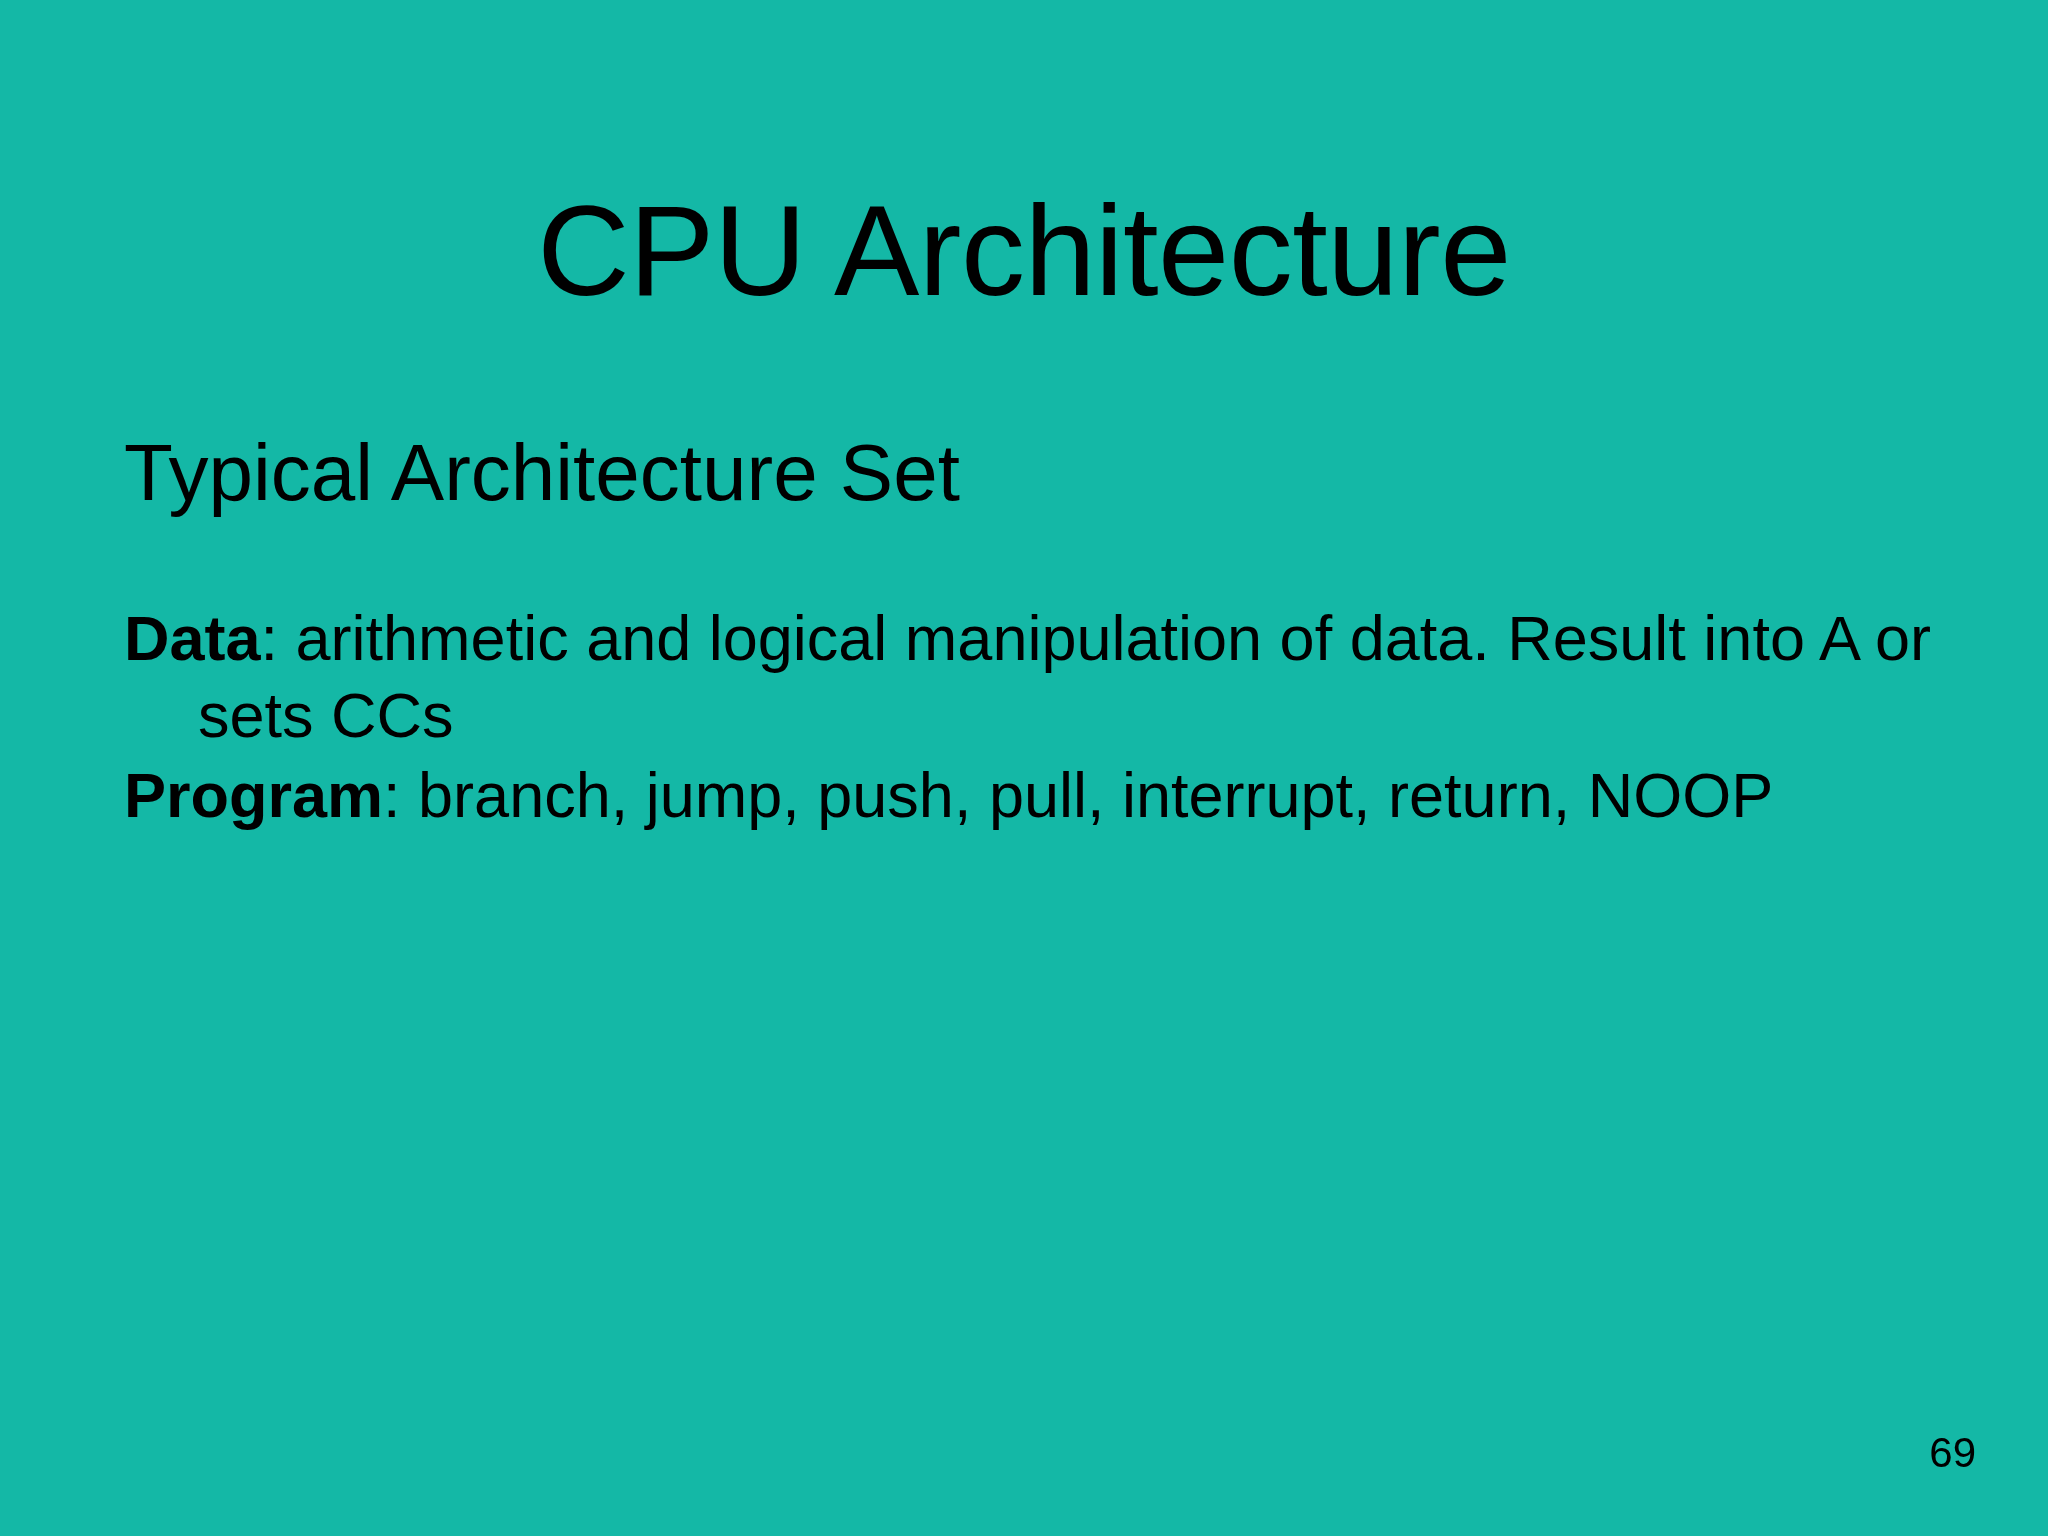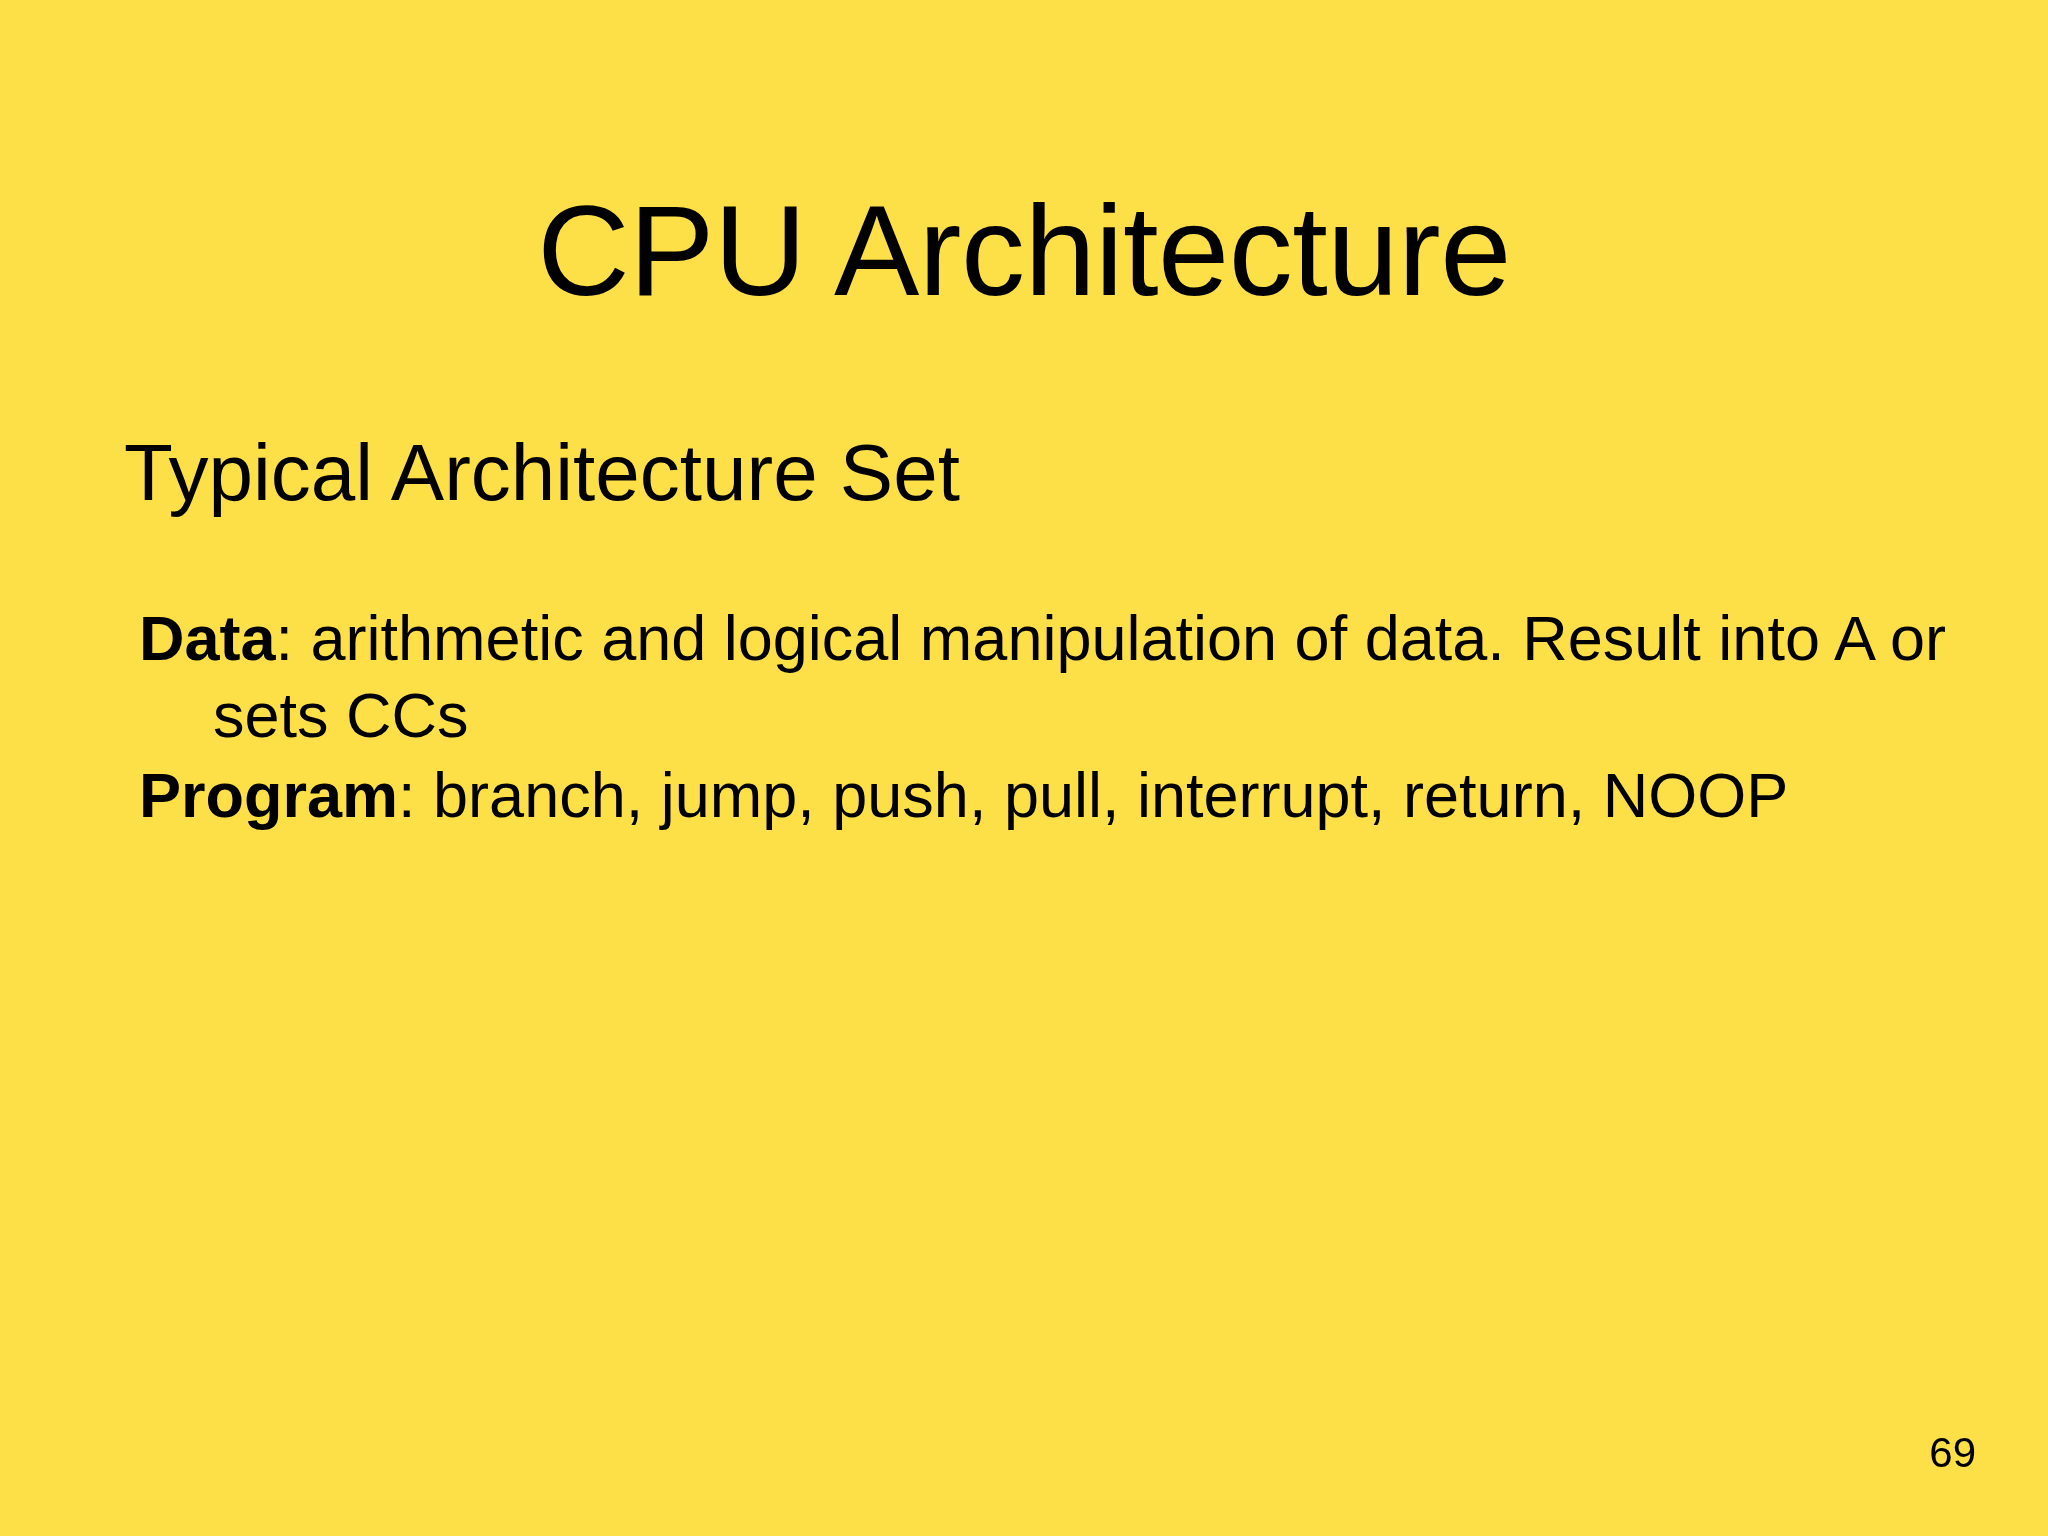--- a/index.html
+++ b/index.html
@@ -10,21 +10,21 @@
   }
   body {
     font-family: "Liberation Sans", sans-serif;
     color: #000000;
     -webkit-font-smoothing: antialiased;
   }
   .slide {
     position: relative;
     width: 2048px;
     height: 1536px;
-    background: #fde047;
+    background: #14b8a6;
     overflow: hidden;
   }
 
   
   .slide-title {
     position: absolute;
     left: 0;
     top: 96px;
     width: 2048px;
     text-align: center;
@@ -45,21 +45,20 @@
     line-height: 1.12;
     white-space: nowrap;
   }
 
   
   .body-block {
     position: absolute;
     left: 124px;
     top: 600px;
     width: 1810px;
-    margin-left: 15px;
   }
   .body-line {
     font-size: 63px;
     font-weight: 400;
     line-height: 1.23;
     padding-left: 74px;
     text-indent: -74px;
     margin: 0 0 2px 0;
     white-space: normal;
   }

